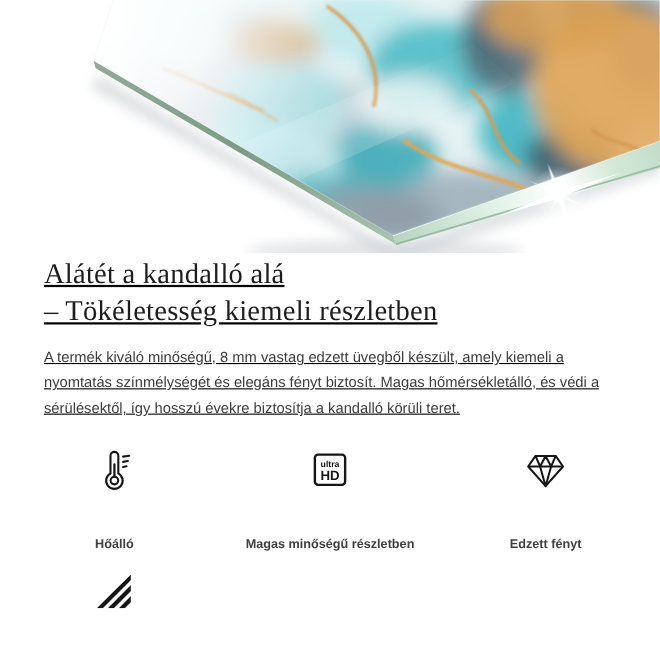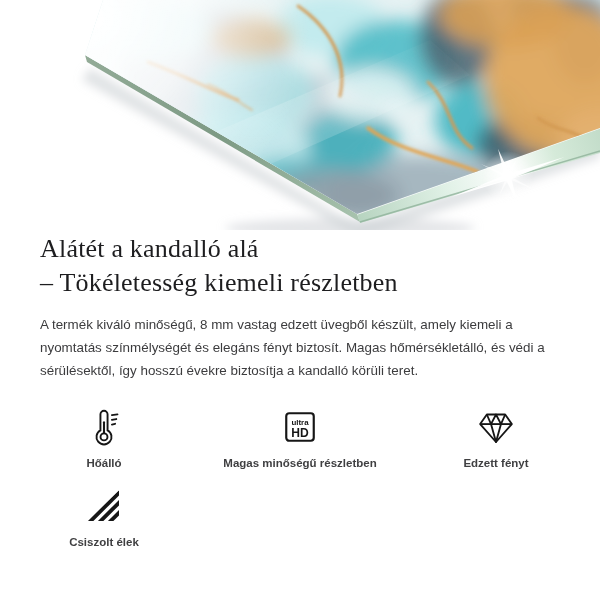--- a/index.html
+++ b/index.html
@@ -3,21 +3,21 @@
 <meta charset="utf-8">
 <style>
   * { box-sizing: border-box; }
   html,body { margin:0; padding:0; background:#ffffff; }
   body { width:600px; height:600px; font-family:"Liberation Sans", sans-serif; }
   .page { position:relative; width:600px; height:600px; overflow:hidden; background:#ffffff; }
 
   .hero { width:600px; height:230px; position:relative; }
   .hero svg { display:block; }
 
-  .content { padding:2px 40px 0 40px; }
+  .content { padding:2px 40px 0 40px;text-decoration:underline; }
   .title {
     font-family:"Liberation Serif", "DejaVu Serif", serif;
     font-weight:400;
     font-size:26px;
     line-height:34px;
     color:#1d1d1f;
     letter-spacing:0.2px;
     margin:0 0 13px 0;
   }
   .desc {
@@ -27,21 +27,21 @@
     margin:0;
     max-width:524px;
   }
 
   .features {
     display:grid;
     grid-template-columns:208px 184px 208px;
     margin-top:24px;
     row-gap:14px;
   }
-  .feature { display:flex; flex-direction:column; align-items:center; }
+  .feature { display:flex; flex-direction:column; align-items:center;gap:32px; }
   .feature .ic { height:42px; display:flex; align-items:center; justify-content:center; }
   .feature .lbl { margin-top:8px; font-size:11.5px; color:#3f3f41; line-height:15px;font-weight:bold; }
 
   .icon-stroke { fill:none; stroke:#161616; }
   svg text { font-family:"Liberation Sans", sans-serif; }
 </style>
 </head>
 <body>
 
 <div class="page">

